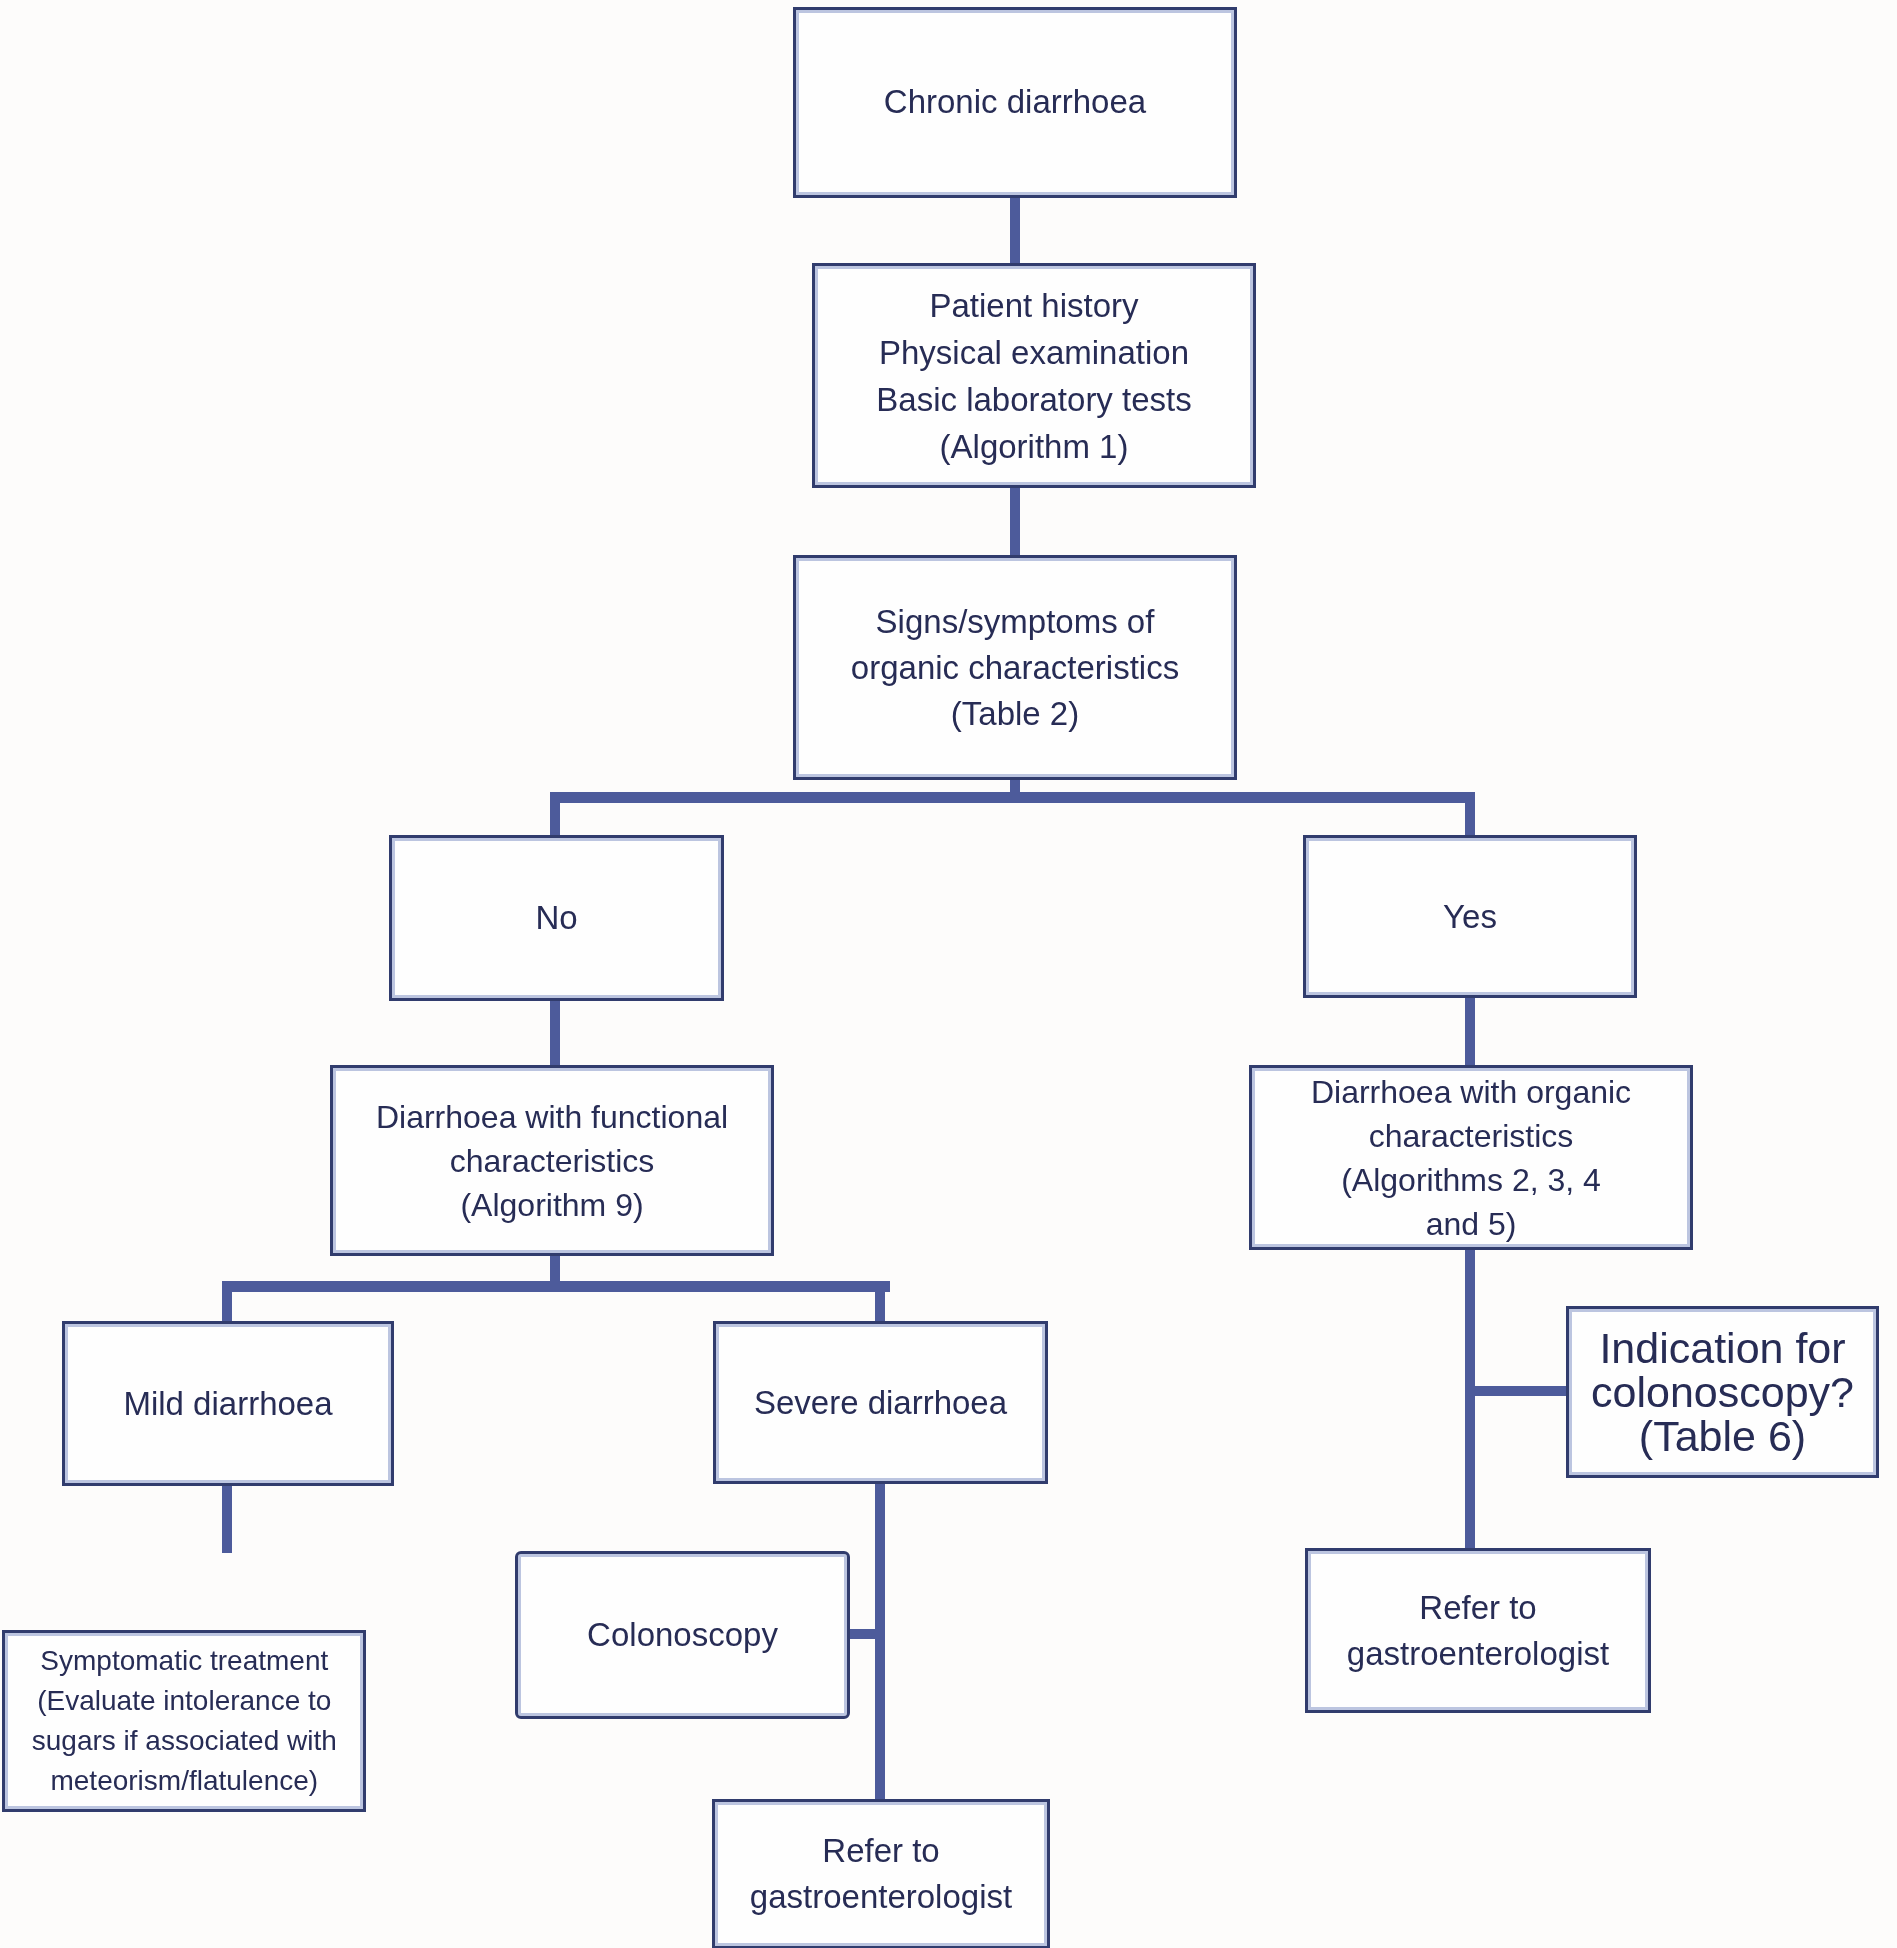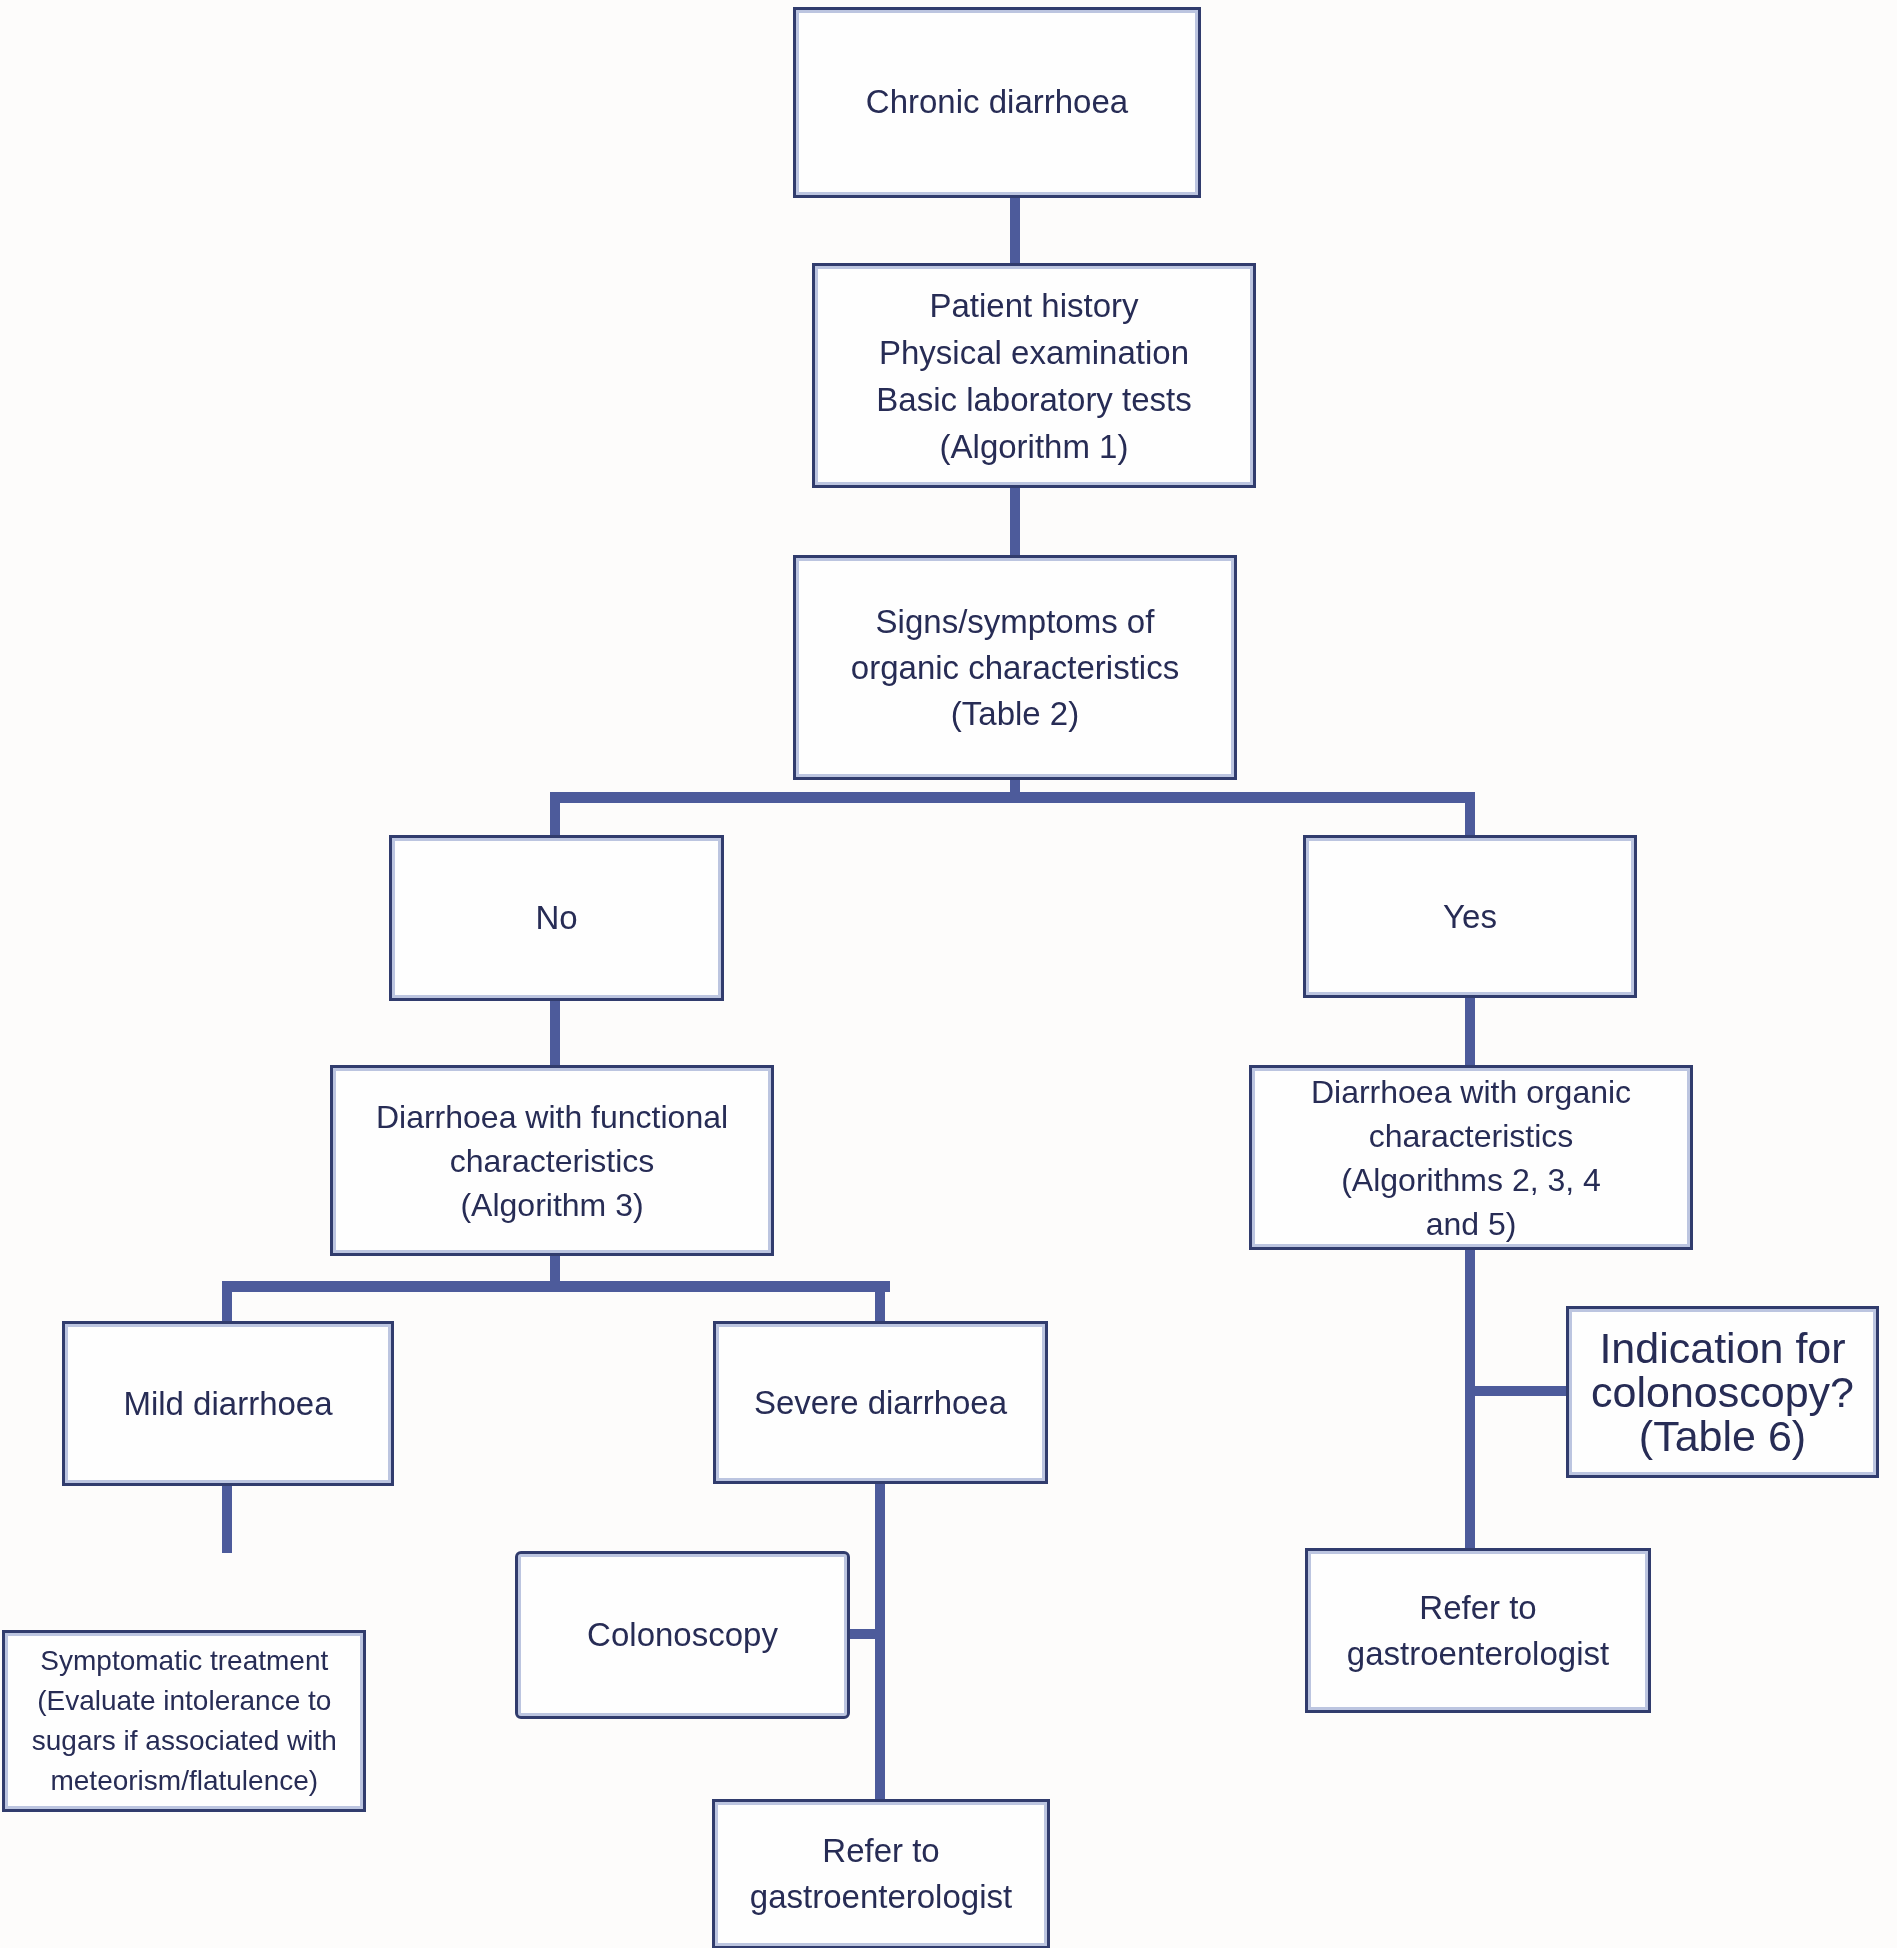--- a/index.html
+++ b/index.html
@@ -32,21 +32,21 @@
     align-items: center;
     justify-content: center;
     text-align: center;
     color: #272c55;
     font-size: 33px;
     line-height: 46px;
   }
   .node .tline { display: block; white-space: nowrap; }
 
   
-  #n-chronic     { left: 793px; top: 6.8px;    width: 408px; height: 191px; }
+  #n-chronic     { left: 793px; top: 6.8px;    width: 444px; height: 191px; }
   #n-workup      { left: 793px; top: 263px;  width: 444px; height: 225px; line-height: 47px; margin-left: 19px; }
   #n-signs       { left: 793px; top: 555px;  width: 444px; height: 225px; }
   #n-no          { left: 389px;  top: 835px; width: 335px; height: 166px; }
   #n-yes         { left: 1303px; top: 835px; width: 334px; height: 163px; }
   #n-functional  { left: 330px;  top: 1065px; width: 444px; height: 191px; font-size: 32px; line-height: 44px; }
   #n-organic     { left: 1249px; top: 1065px; width: 444px; height: 185px; font-size: 32px; line-height: 44px; }
   #n-mild        { left: 62px;   top: 1321px; width: 332px; height: 165px; }
   #n-severe      { left: 713px;  top: 1321px; width: 335px; height: 163px; }
   #n-indication  { left: 1566px; top: 1306px; width: 313px; height: 172px; font-size: 43px; line-height: 44px; }
   #n-symptomatic { left: 2.3px;    top: 1630px; width: 364px; height: 182px; font-size: 28px; line-height: 40px; }
@@ -117,21 +117,21 @@
     <span class="tline">No</span>
   </div>
 
   <div class="node" id="n-yes">
     <span class="tline">Yes</span>
   </div>
 
   <div class="node" id="n-functional">
     <span class="tline">Diarrhoea with functional</span>
     <span class="tline">characteristics</span>
-    <span class="tline">(Algorithm 3)</span>
+    <span class="tline">(Algorithm 9)</span>
   </div>
 
   <div class="node" id="n-organic">
     <span class="tline">Diarrhoea with organic</span>
     <span class="tline">characteristics</span>
     <span class="tline">(Algorithms 2, 3, 4</span>
     <span class="tline">and 5)</span>
   </div>
 
   <div class="node" id="n-mild">

